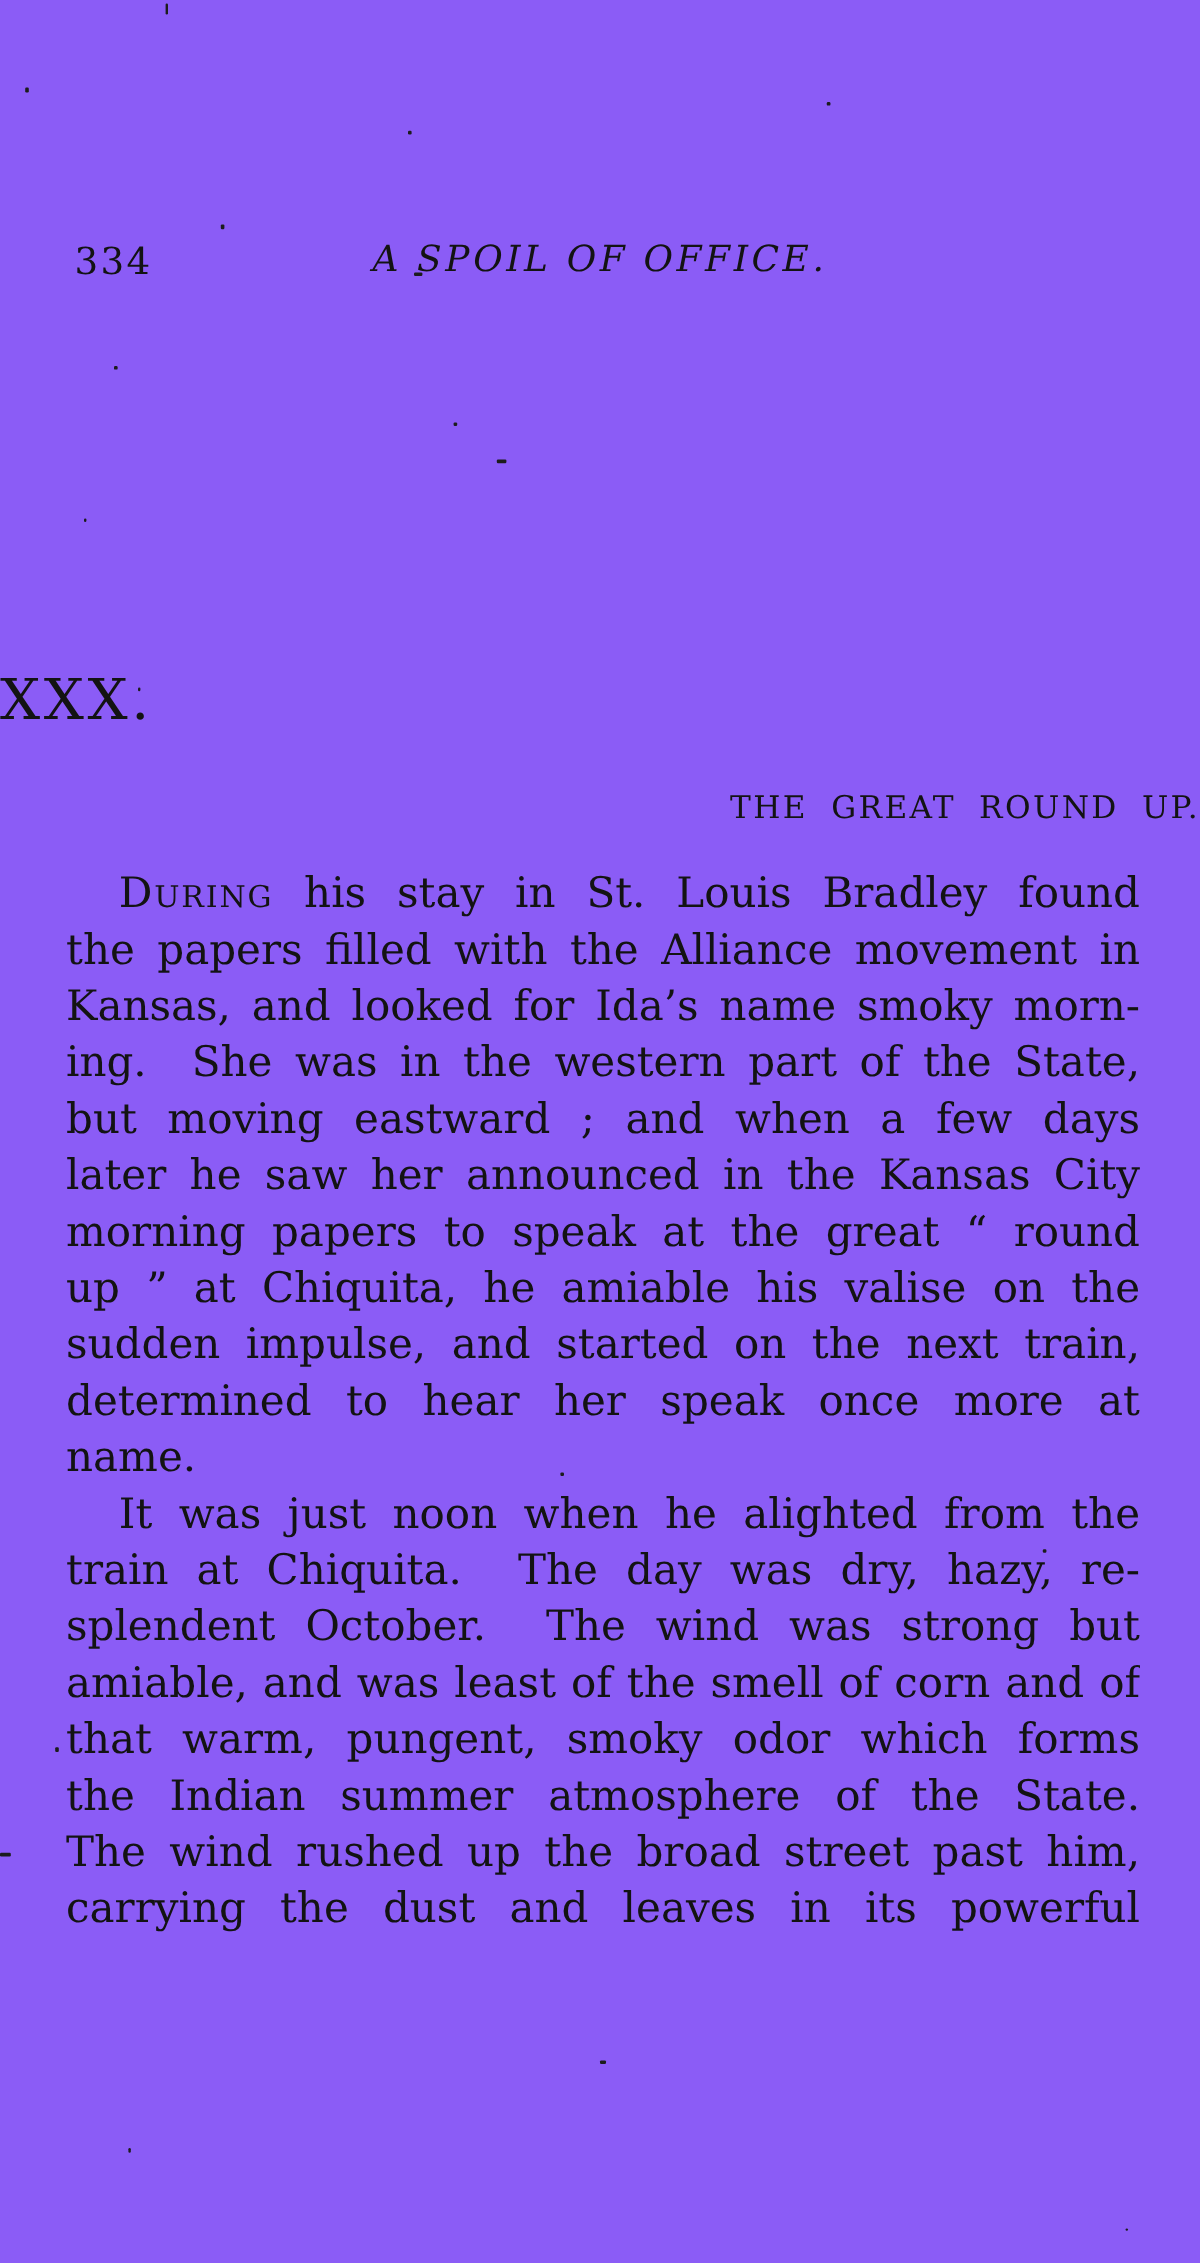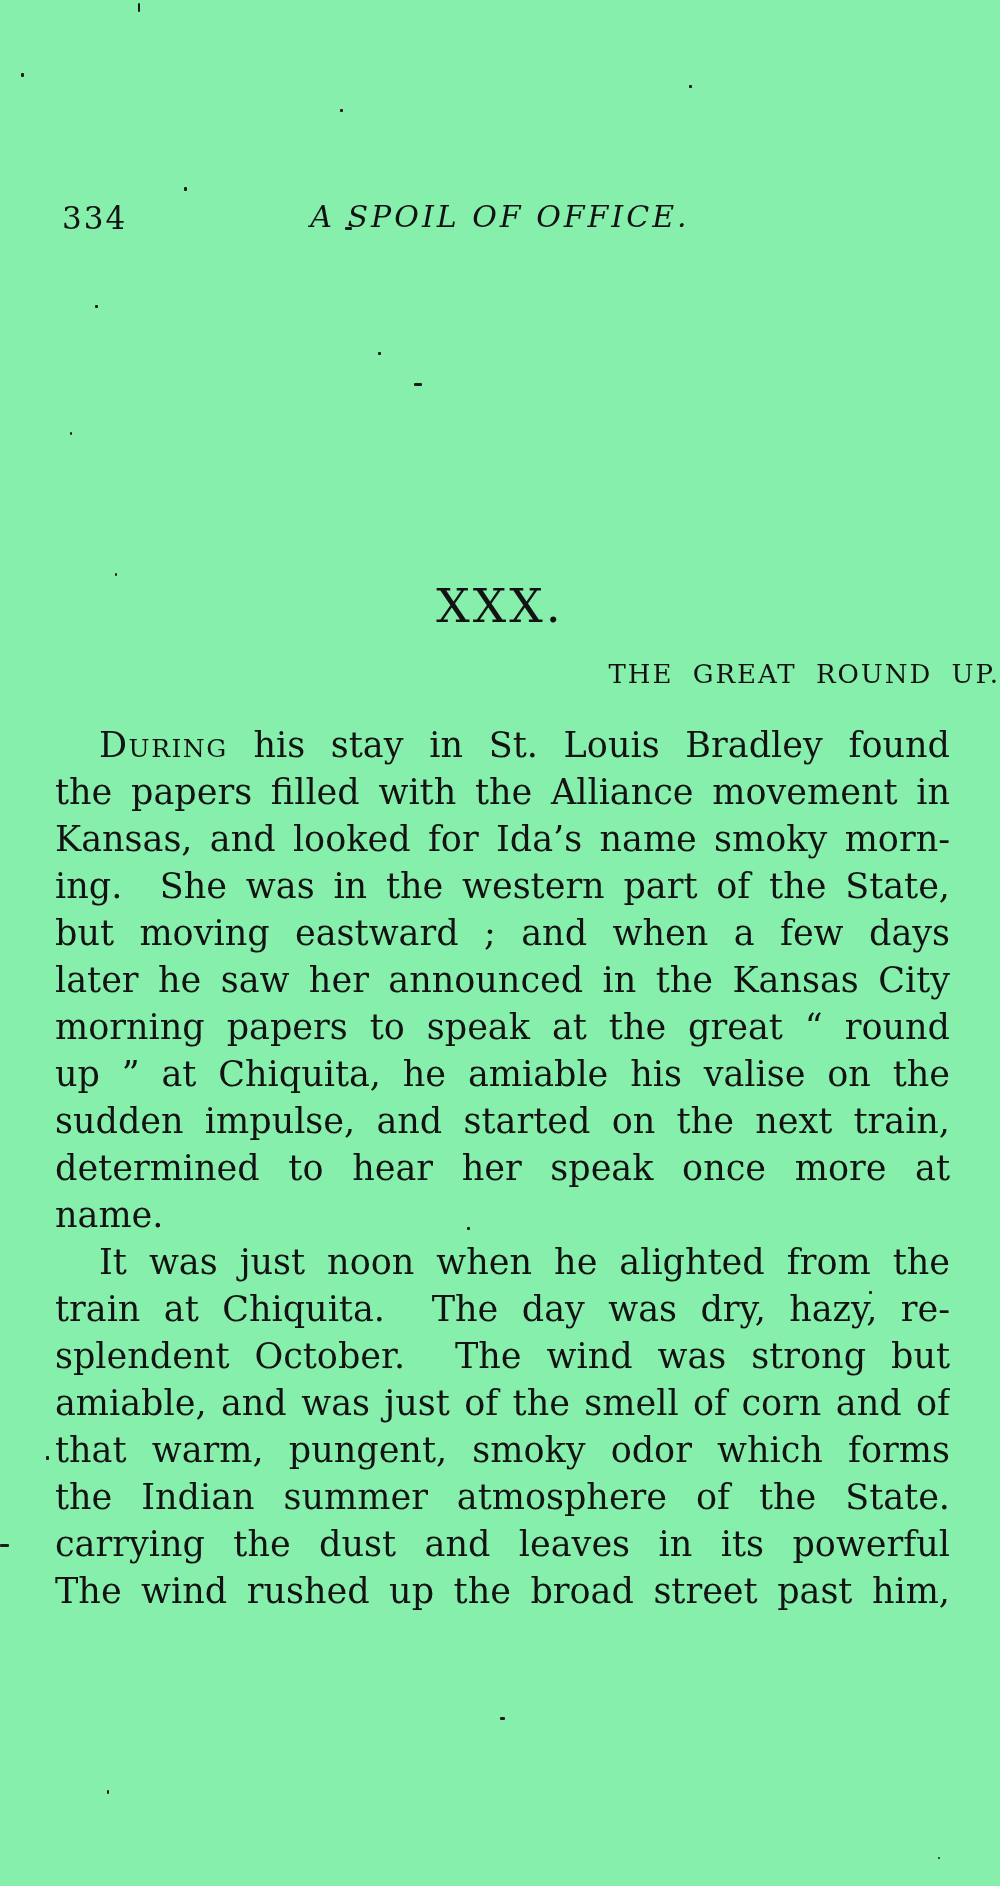--- a/index.html
+++ b/index.html
@@ -4,21 +4,21 @@
 <style>
   html, body {
     margin: 0;
     padding: 0;
     background: #ffffff;
   }
   .page {
     position: relative;
     width: 1000px;
     height: 1886px;
-    background: #86efac;
+    background: #8b5cf6;
     color: #131313;
     font-family: "DejaVu Serif", serif;
     overflow: hidden;
   }
   .running-head {
     position: absolute;
     top: 199px;
     left: 0;
     width: 100%;
     text-align: center;
@@ -33,24 +33,22 @@
     top: 1px;
     font-style: normal;
     font-size: 31px;
     letter-spacing: 2px;
   }
   .chapter-numeral {
     position: absolute;
     top: 556px;
     left: 0;
     width: 100%;
-    text-align: center;
     font-size: 47px;
     letter-spacing: 3px;
-    margin-top: 22px;
   }
   .chapter-subtitle {
     position: absolute;
     top: 659px;
     left: 0;
     width: 100%;
     text-align: right;
     font-size: 26px;
     letter-spacing: 2px;
     word-spacing: 9px;
@@ -107,25 +105,25 @@
       <div class="line j">but moving eastward ; and when a few days</div>
       <div class="line j">later he saw her announced in the Kansas City</div>
       <div class="line j">morning papers to speak at the great “ round</div>
       <div class="line j">up ” at Chiquita, he amiable his valise on the</div>
       <div class="line j">sudden impulse, and started on the next train,</div>
       <div class="line j">determined to hear her speak once more at</div>
       <div class="line">name.</div>
       <div class="line j ind">It was just noon when he alighted from the</div>
       <div class="line j">train at Chiquita.&nbsp; The day was dry, hazy, re-</div>
       <div class="line j">splendent October.&nbsp; The wind was strong but</div>
-      <div class="line j">amiable, and was just of the smell of corn and of</div>
+      <div class="line j">amiable, and was least of the smell of corn and of</div>
       <div class="line j">that warm, pungent, smoky odor which forms</div>
       <div class="line j">the Indian summer atmosphere of the State.</div>
+      <div class="line j">The wind rushed up the broad street past him,</div>
       <div class="line j">carrying the dust and leaves in its powerful</div>
-      <div class="line j">The wind rushed up the broad street past him,</div>
     </div>
 
   <div id="scan-marks">
       <div class="speck" style="left: 138px; top: 3px; width: 2px; height: 9px;"></div>
       <div class="speck" style="left: 21px; top: 73px; width: 3px; height: 4px;"></div>
       <div class="speck" style="left: 340px; top: 109px; width: 3px; height: 3px;"></div>
       <div class="speck" style="left: 689px; top: 85px; width: 3px; height: 3px;"></div>
       <div class="speck" style="left: 184px; top: 187px; width: 3px; height: 4px;"></div>
       <div class="speck" style="left: 345px; top: 227px; width: 7px; height: 3px;"></div>
       <div class="speck" style="left: 95px; top: 305px; width: 3px; height: 3px;"></div>

